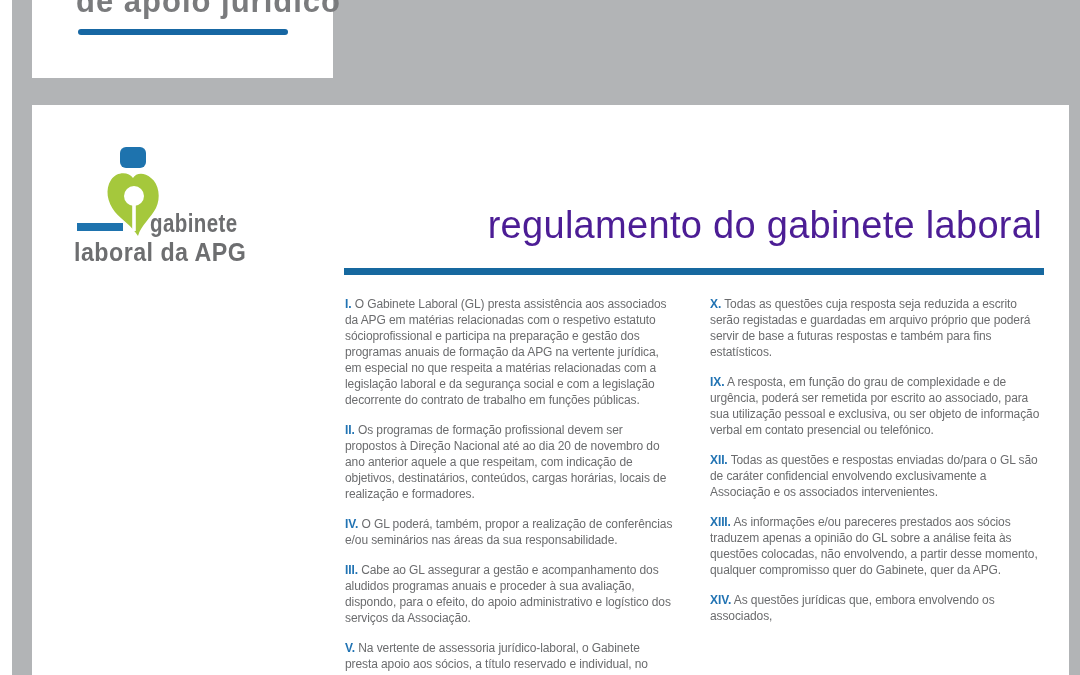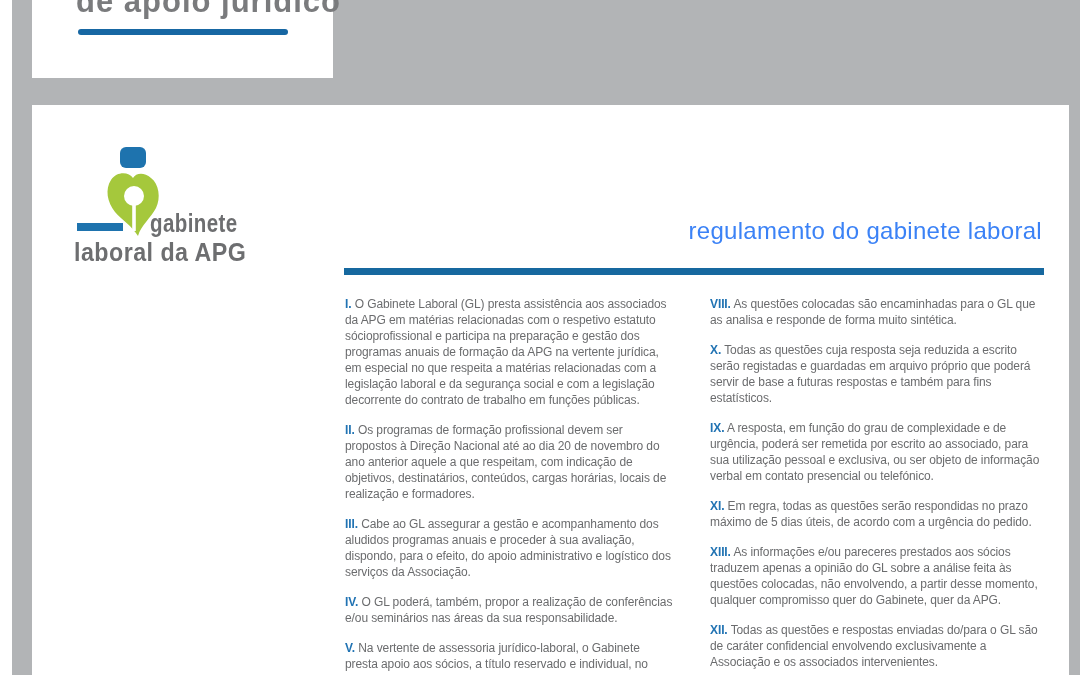--- a/index.html
+++ b/index.html
@@ -23,22 +23,22 @@
   .logo-nib { position:absolute; left:73px; top:65px; width:56px; height:67px; }
   .logo-bar { position:absolute; left:45px; top:118px; width:46px; height:8px; background:#1e73ae; }
   .logo-line1 { position:absolute; left:118px; top:104px; font-size:25px; font-weight:bold;
                 color:#6d6e70; white-space:nowrap; transform:scaleX(0.82); transform-origin:left top;
                 letter-spacing:0.5px; line-height:28px; }
   .logo-line2 { position:absolute; left:42px; top:133px; font-size:25px; font-weight:bold;
                 color:#6d6e70; white-space:nowrap; transform:scaleX(0.93); transform-origin:left top;
                 letter-spacing:0.5px; line-height:28px; }
 
   
-  .page-title { position:absolute; right:27px; top:109px; font-size:24px; font-weight:normal;
-                color:#3b82f6; letter-spacing:0.3px; white-space:nowrap; line-height:34px; }
+  .page-title { position:absolute; right:27px; top:103px; font-size:38px; font-weight:normal;
+                color:#4c1d95; letter-spacing:0.3px; white-space:nowrap; line-height:34px; }
   .title-rule { position:absolute; left:312px; top:163px; width:700px; height:7px; background:#16689f; }
 
   
   .col { position:absolute; top:191px; }
   .col-left  { left:313px; width:330px; }
   .col-right { left:678px; width:334px; }
   .col p { margin:0 0 14px 0; font-size:12px; line-height:16px; color:#6b6c6e;
            letter-spacing:-0.1px; }
   .col p b { color:#2173b3; font-weight:bold; }
 </style>
@@ -65,29 +65,27 @@
       <div class="logo-line1">gabinete</div>
       <div class="logo-line2">laboral da APG</div>
     </div>
 
     <div class="page-title">regulamento do gabinete laboral</div>
     <div class="title-rule"></div>
 
     <div class="col col-left">
       <p><b>I.</b> <span>O Gabinete Laboral (GL) presta assistência aos associados da APG em matérias relacionadas com o respetivo estatuto sócioprofissional e participa na preparação e gestão dos programas anuais de formação da APG na vertente jurídica, em especial no que respeita a matérias relacionadas com a legislação laboral e da segurança social e com a legislação decorrente do contrato de trabalho em funções públicas.</span></p>
       <p><b>II.</b> <span>Os programas de formação profissional devem ser propostos à Direção Nacional até ao dia 20 de novembro do ano anterior aquele a que respeitam, com indicação de objetivos, destinatários, conteúdos, cargas horárias, locais de realização e formadores.</span></p>
+      <p><b>IV.</b> <span>O GL poderá, também, propor a realização de conferências e/ou seminários nas áreas da sua responsabilidade.</span></p>
       <p><b>III.</b> <span>Cabe ao GL assegurar a gestão e acompanhamento dos aludidos programas anuais e proceder à sua avaliação, dispondo, para o efeito, do apoio administrativo e logístico dos serviços da Associação.</span></p>
-      <p><b>IV.</b> <span>O GL poderá, também, propor a realização de conferências e/ou seminários nas áreas da sua responsabilidade.</span></p>
       <p><b>V.</b> <span>Na vertente de assessoria jurídico-laboral, o Gabinete presta apoio aos sócios, a título reservado e individual, no esclarecimento de dúvidas sobre a sua situação sócio-laboral, não podendo, em nenhuma circunstância, funcionar como gabinete de assessoria ou</span></p>
     </div>
 
     <div class="col col-right">
-      <p><b>VIII.</b> <span>As questões colocadas são encaminhadas para o GL que as analisa e responde de forma muito sintética.</span></p>
       <p><b>X.</b> <span>Todas as questões cuja resposta seja reduzida a escrito serão registadas e guardadas em arquivo próprio que poderá servir de base a futuras respostas e também para fins estatísticos.</span></p>
       <p><b>IX.</b> <span>A resposta, em função do grau de complexidade e de urgência, poderá ser remetida por escrito ao associado, para sua utilização pessoal e exclusiva, ou ser objeto de informação verbal em contato presencial ou telefónico.</span></p>
-      <p><b>XI.</b> <span>Em regra, todas as questões serão respondidas no prazo máximo de 5 dias úteis, de acordo com a urgência do pedido.</span></p>
+      <p><b>XII.</b> <span>Todas as questões e respostas enviadas do/para o GL são de caráter confidencial envolvendo exclusivamente a Associação e os associados intervenientes.</span></p>
       <p><b>XIII.</b> <span>As informações e/ou pareceres prestados aos sócios traduzem apenas a opinião do GL sobre a análise feita às questões colocadas, não envolvendo, a partir desse momento, qualquer compromisso quer do Gabinete, quer da APG.</span></p>
-      <p><b>XII.</b> <span>Todas as questões e respostas enviadas do/para o GL são de caráter confidencial envolvendo exclusivamente a Associação e os associados intervenientes.</span></p>
       <p><b>XIV.</b> <span>As questões jurídicas que, embora envolvendo os associados,</span></p>
     </div>
 
   </div>
 </div>
 
 </body></html>

